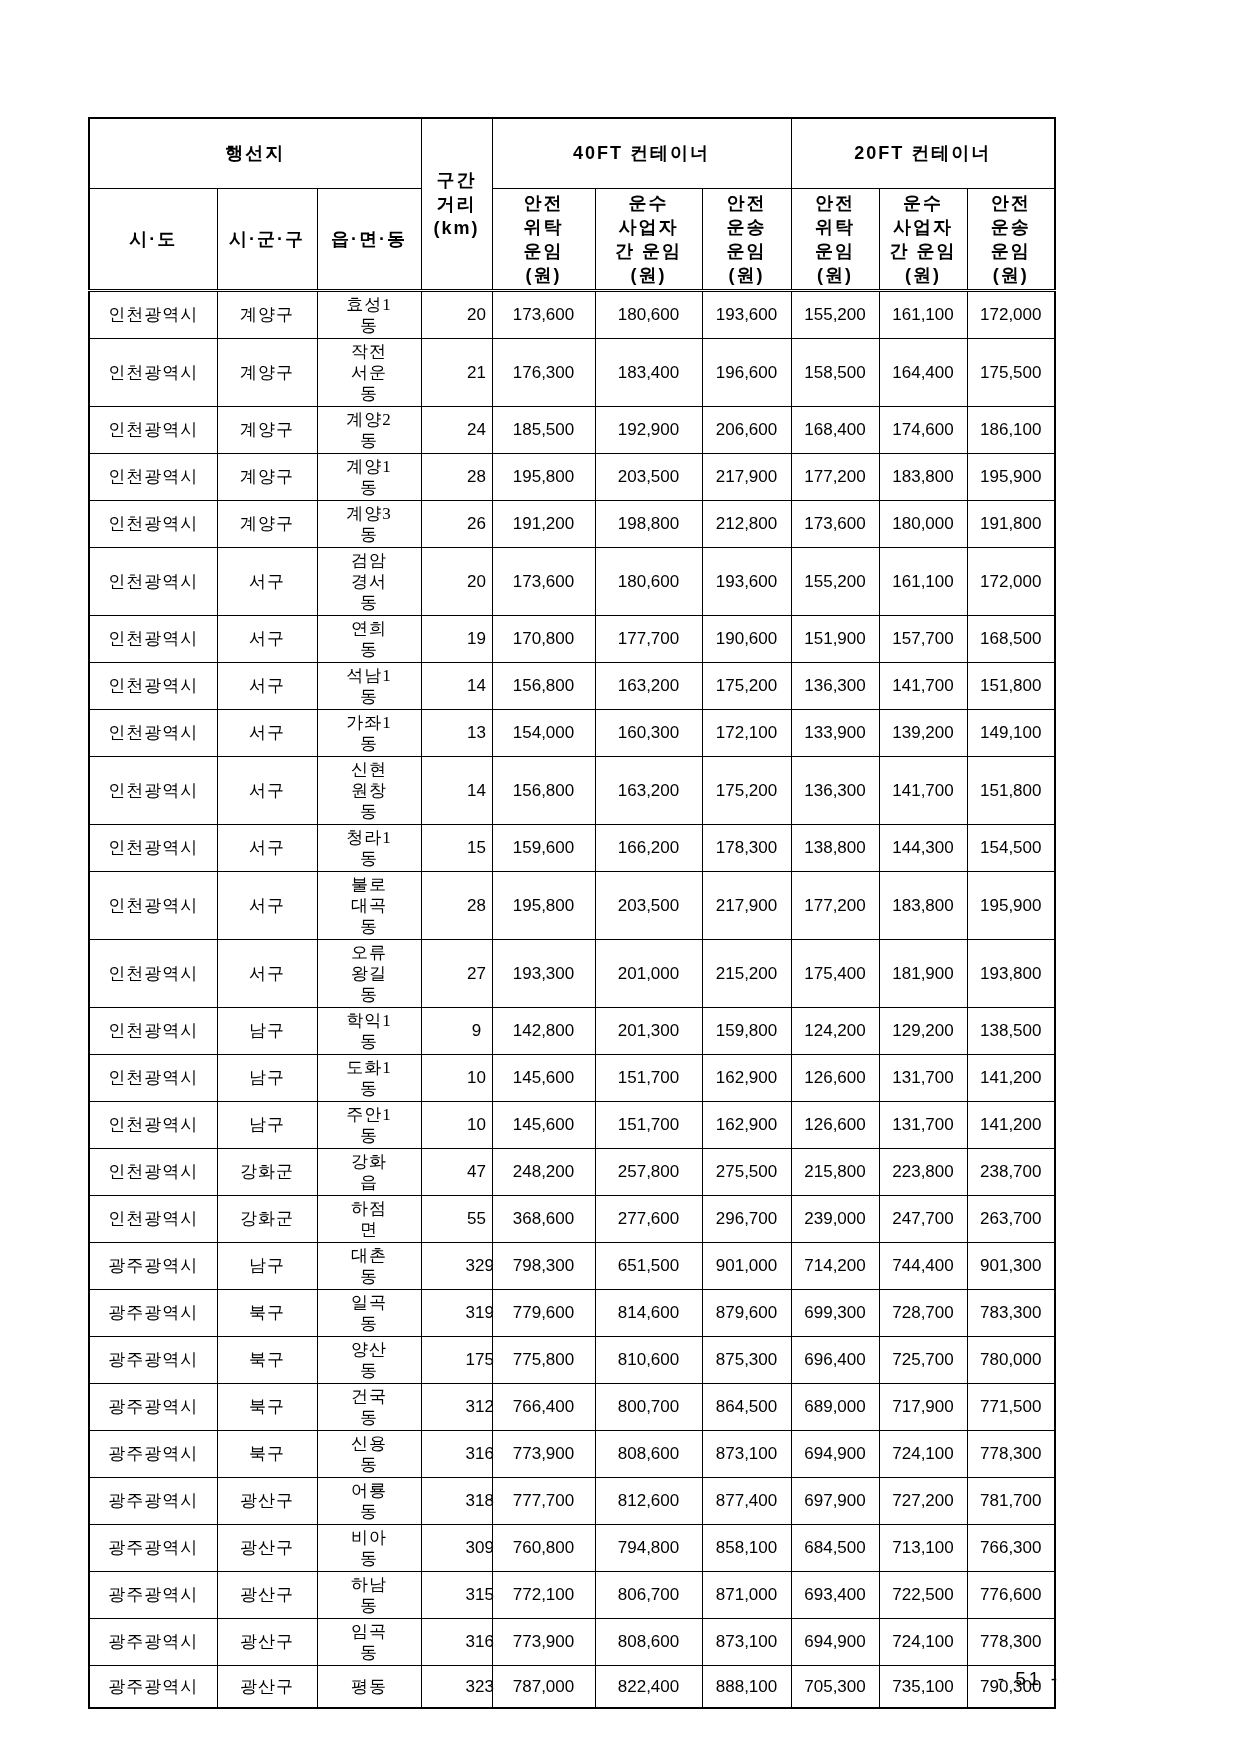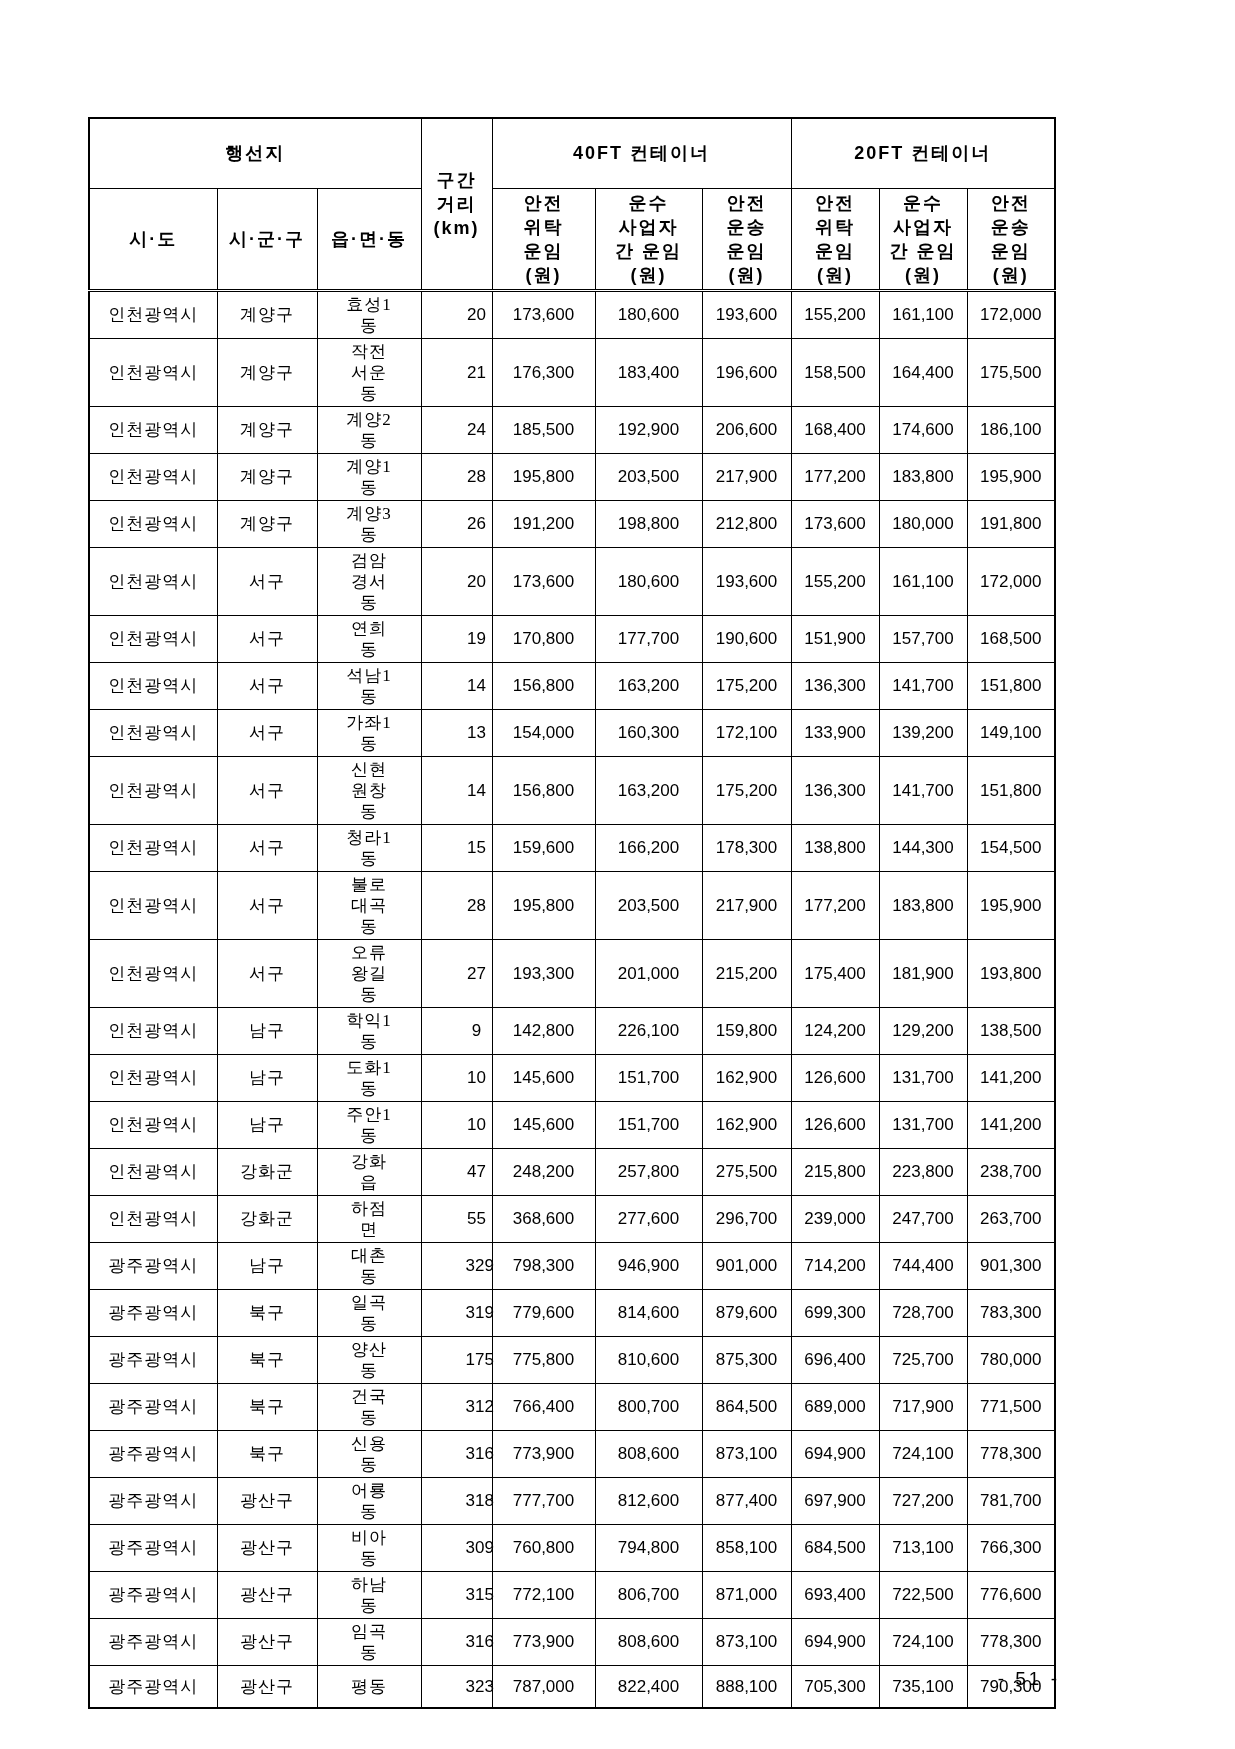--- a/index.html
+++ b/index.html
@@ -276,21 +276,21 @@
           <td class="c7">175,400</td>
           <td class="c8">181,900</td>
           <td class="c9">193,800</td>
         </tr>
         <tr>
           <td class="c0">인천광역시</td>
           <td class="c1">남구</td>
           <td class="c2">학익1동</td>
           <td class="c3">9</td>
           <td class="c4">142,800</td>
-          <td class="c5">226,100</td>
+          <td class="c5">201,300</td>
           <td class="c6">159,800</td>
           <td class="c7">124,200</td>
           <td class="c8">129,200</td>
           <td class="c9">138,500</td>
         </tr>
         <tr>
           <td class="c0">인천광역시</td>
           <td class="c1">남구</td>
           <td class="c2">도화1동</td>
           <td class="c3">10</td>
@@ -336,21 +336,21 @@
           <td class="c7">239,000</td>
           <td class="c8">247,700</td>
           <td class="c9">263,700</td>
         </tr>
         <tr>
           <td class="c0">광주광역시</td>
           <td class="c1">남구</td>
           <td class="c2">대촌동</td>
           <td class="c3">329</td>
           <td class="c4">798,300</td>
-          <td class="c5">946,900</td>
+          <td class="c5">651,500</td>
           <td class="c6">901,000</td>
           <td class="c7">714,200</td>
           <td class="c8">744,400</td>
           <td class="c9">901,300</td>
         </tr>
         <tr>
           <td class="c0">광주광역시</td>
           <td class="c1">북구</td>
           <td class="c2">일곡동</td>
           <td class="c3">319</td>

